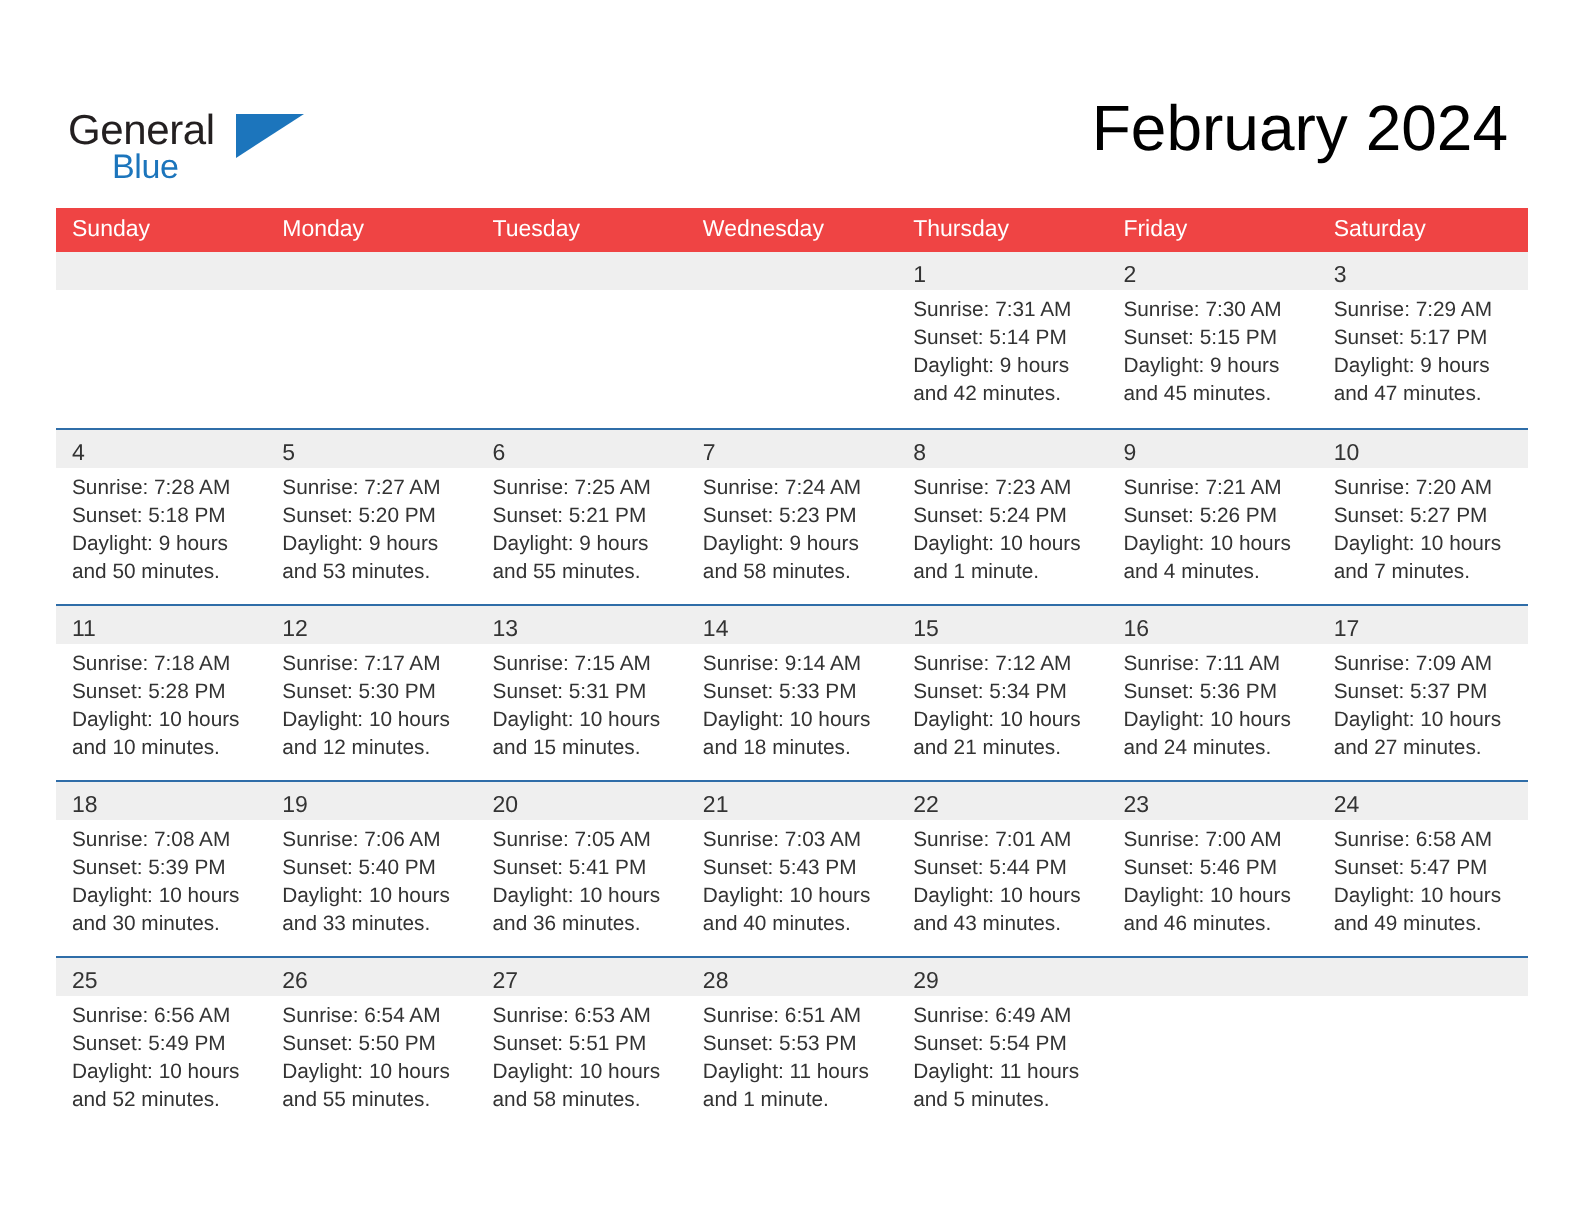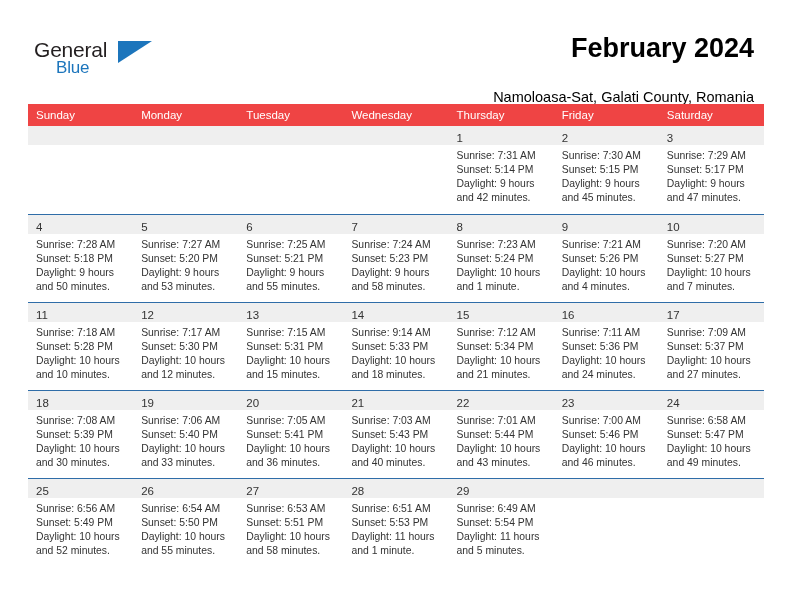--- a/index.html
+++ b/index.html
@@ -19,21 +19,21 @@
     position: relative;
     width: 792px;
     height: 612px;
     box-sizing: border-box;
   }
 
   
   .header {
     position: absolute;
     left: 0;
-    top: 0;
+    top: 16px;
     width: 792px;
     height: 104px;
   }
 
   .logo {
     position: absolute;
     left: 34px;
     top: 38px;
     width: 120px;
     height: 46px;
@@ -66,25 +66,25 @@
     border-bottom: 22px solid transparent;
   }
 
   .title-block {
     position: absolute;
     right: 38px;
     top: 32px;
     text-align: right;
   }
   .cal-title {
-    font-size: 27px;
+    font-size: 32px;
     color: #000000;
     line-height: 32px;
     white-space: nowrap;
-    font-weight: bold;
+    font-weight: normal;
   }
   .cal-subtitle {
     margin-top: 24px;
     font-size: 14.5px;
     color: #000000;
     line-height: 18px;
     white-space: nowrap;
   }
 
   

